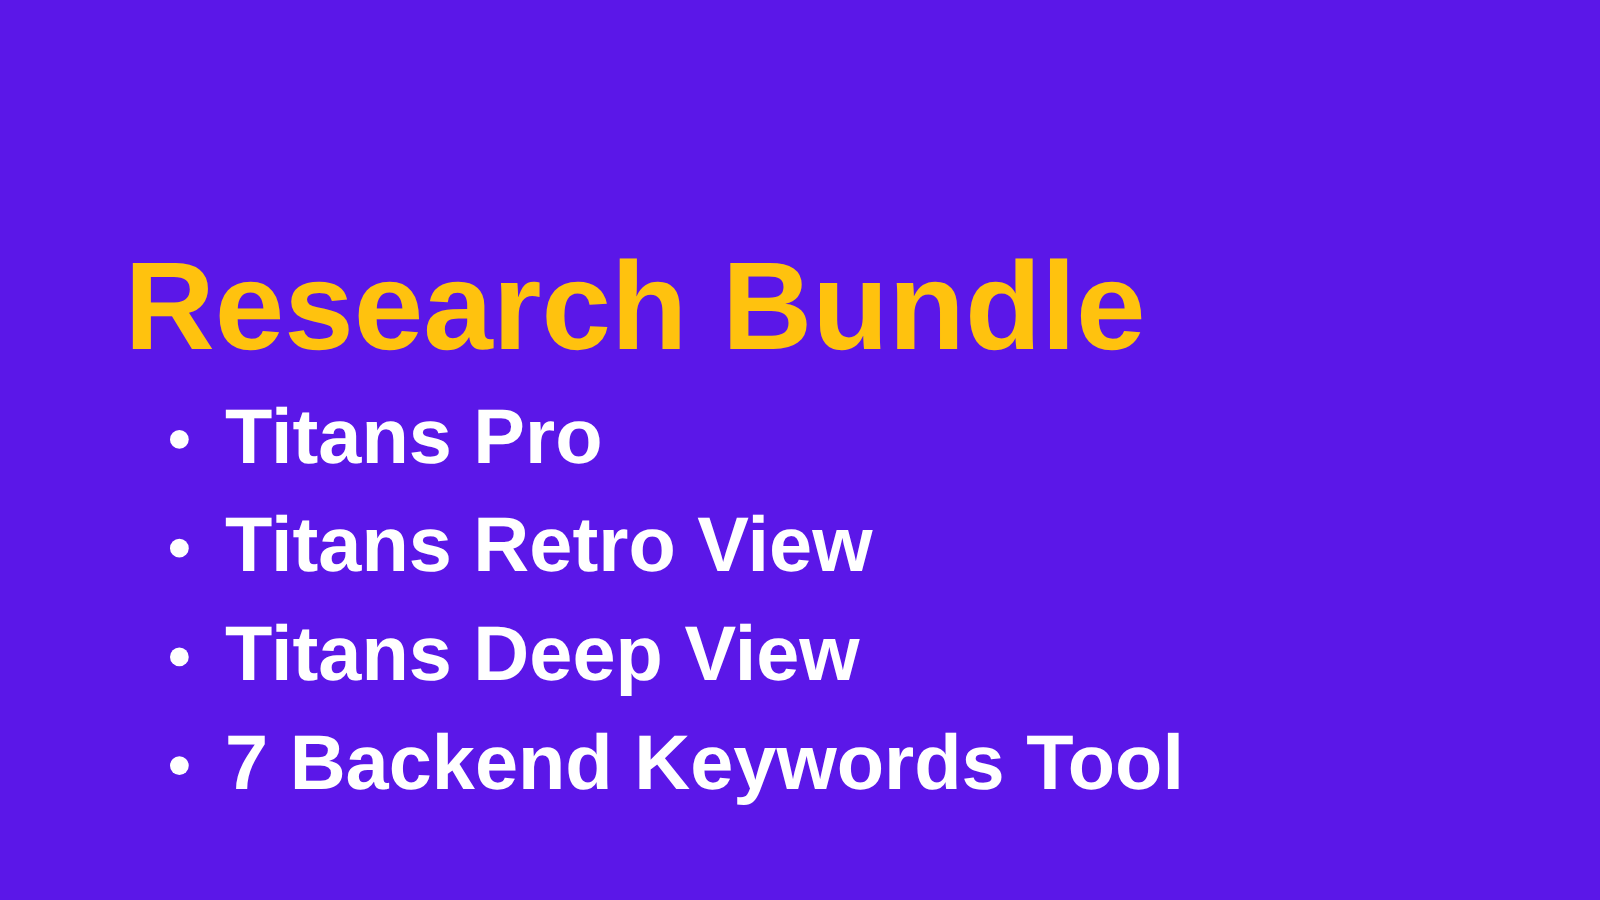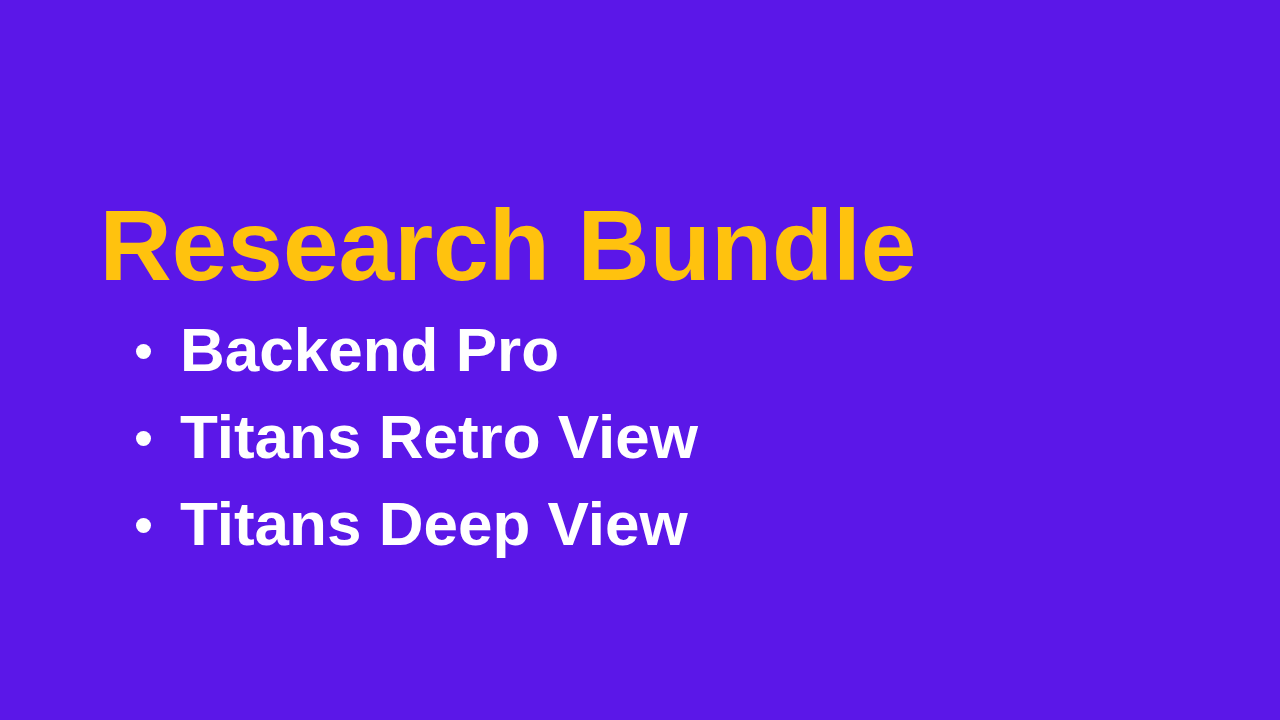--- a/index.html
+++ b/index.html
@@ -74,29 +74,33 @@
 <body>
 
 <div class="slide">
 
   <h1 class="slide-title">Research Bundle</h1>
 
   <ul class="bullet-list">
 
     <li class="bullet-item">
       <span class="bullet-marker"></span>
-      <span class="bullet-label">Backend Pro</span>
+      <span class="bullet-label">Titans Pro</span>
     </li>
 
     <li class="bullet-item">
       <span class="bullet-marker"></span>
       <span class="bullet-label">Titans Retro View</span>
     </li>
 
     <li class="bullet-item">
       <span class="bullet-marker"></span>
       <span class="bullet-label">Titans Deep View</span>
     </li>
 
+    <li class="bullet-item">
+      <span class="bullet-marker"></span>
+      <span class="bullet-label">7 Backend Keywords Tool</span>
+    </li>
 
   </ul>
 
 </div>
 
 </body></html>

